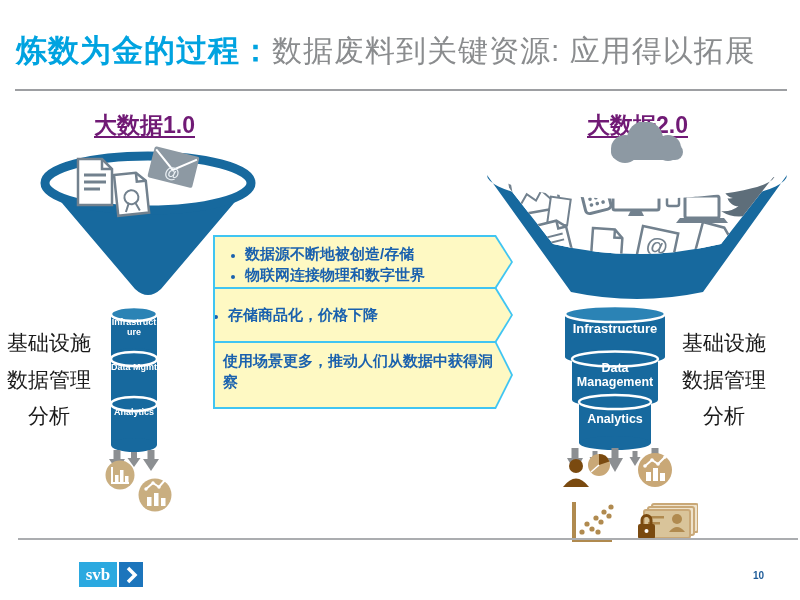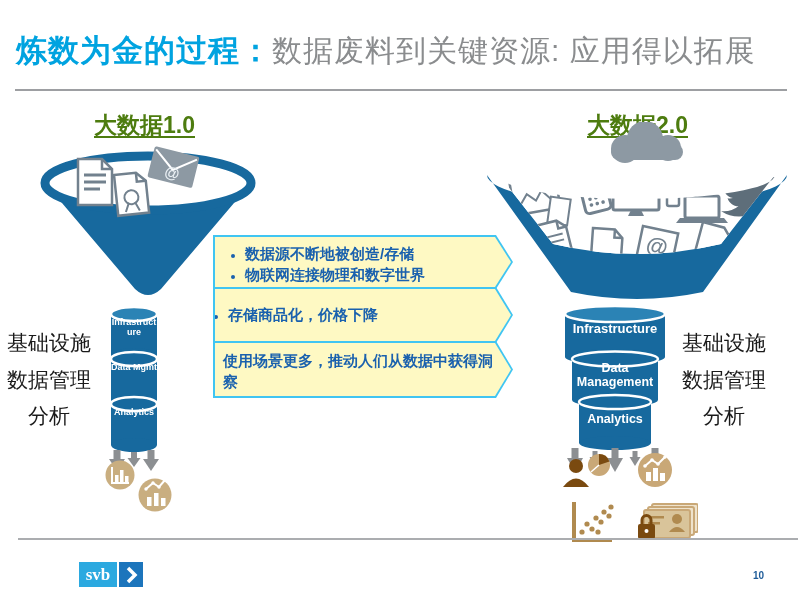--- a/index.html
+++ b/index.html
@@ -7,21 +7,21 @@
          font-family:"Liberation Sans",sans-serif;border-radius:30px;}
   .abs{position:absolute;}
 
   
   .title-row{left:16px;top:30px;width:780px;display:flex;align-items:baseline;white-space:nowrap;}
   .title-hl{font-size:31px;font-weight:700;color:#00A3E0;letter-spacing:1px;}
   .title-rest{font-size:30px;font-weight:400;color:#8A8C8E;letter-spacing:1px;}
   .title-rule{left:15px;top:89px;width:772px;height:2px;background:#9D9FA2;}
 
   
-  .col-heading{font-size:23px;font-weight:700;color:#4d7c0f;text-align:center;
+  .col-heading{font-size:23px;font-weight:700;color:#701a75;text-align:center;
                text-decoration:underline;text-underline-offset:3px;}
   .heading-left{left:72px;top:110px;width:145px;}
   .heading-right{left:565px;top:110px;width:145px;}
 
   
   .stage{width:88px;text-align:center;font-family:"Liberation Serif",serif;
          font-size:21px;color:#1A1A1A;}
   .stage-l{left:5px;}  .stage-r{left:680px;}
   .stage-y1{top:329px;} .stage-y2{top:366px;} .stage-y3{top:402px;}
 
@@ -36,21 +36,21 @@
   .callouts{left:213px;top:235px;width:300px;}
   .callout{position:relative;background:#40C5F2;
            clip-path:polygon(0 0,calc(100% - 17px) 0,100% 50%,calc(100% - 17px) 100%,0 100%);}
   .callout + .callout{margin-top:-2px;}
   .callout-inner{position:absolute;left:2px;top:2px;right:2px;bottom:2px;background:#fef9c3;
            clip-path:polygon(0 0,calc(100% - 16px) 0,100% 50%,calc(100% - 16px) 100%,0 100%);
            color:#1A61AE;font-weight:700;font-size:15px;}
   .callout-inner ul{margin:0;padding:0 28px 0 30px;}
   .callout-inner li{line-height:21px;}
   .callout-inner li::marker{font-size:12px;}
-  .c1{height:54px;} .c2{height:56px;} .c3{height:61px;} .c4{height:57px;}
+  .c1{height:54px;} .c2{height:56px;} .c3{height:61px;} .c4{height:68px;}
   .c1 ul{margin-top:6px;} .c2 ul{margin-top:15px;padding-left:13px;} .c3 ul{margin-top:7px;}
   .c4-text{padding:7px 14px 0 8px;line-height:21px;}
 
   
   .footer-rule{left:18px;top:538px;width:780px;height:2px;background:#ABADB0;}
   .logo{left:55px;top:562px;display:flex;margin-left:24px;}
   .logo-box1{width:38px;height:25px;background:#2BA9E0;color:#fff;display:flex;
              align-items:center;justify-content:center;
              font-family:"Liberation Serif",serif;font-size:17px;font-weight:700;}
   .logo-box2{width:24px;height:25px;background:#1C75BC;margin-left:2px;display:flex;

